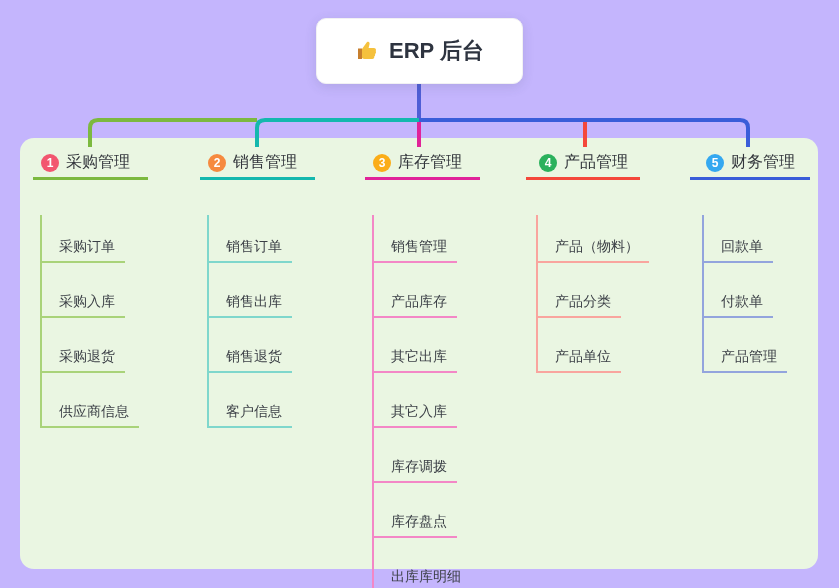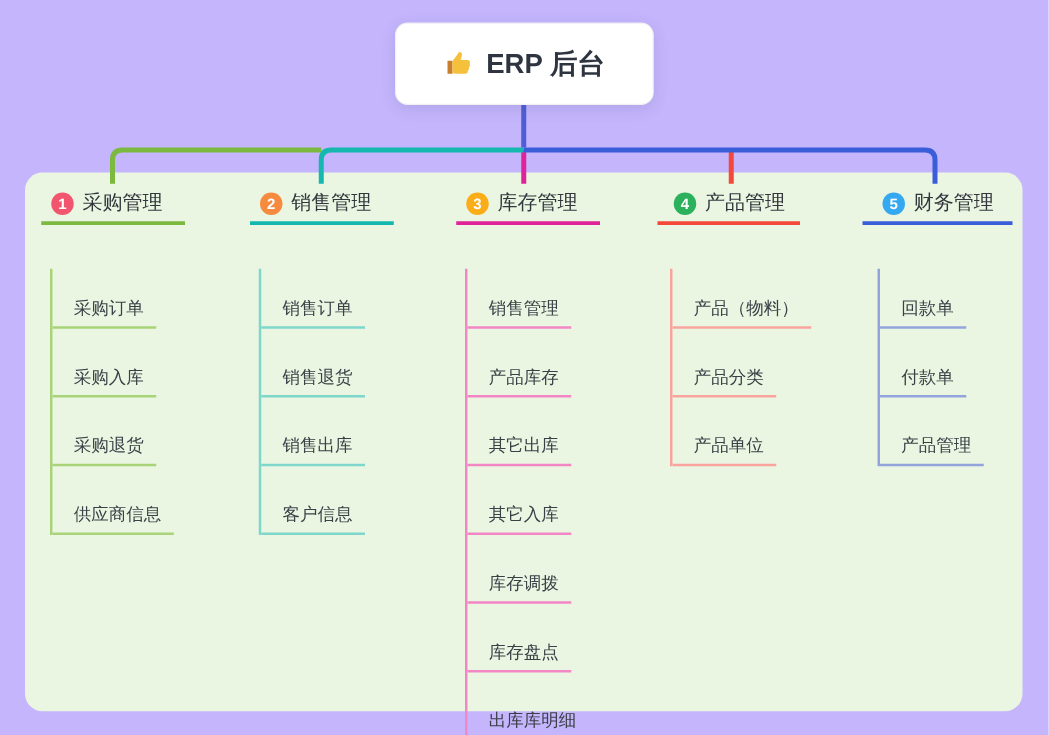--- a/index.html
+++ b/index.html
@@ -99,24 +99,24 @@
   <div class="branch b-1" style="--c: #14b8ae; --cl: #7fd7cc; --badge: #f68a3f;">
     <div class="head">
       <span class="badge">2</span>
       <span class="label">销售管理</span>
     </div>
     <div class="children">
       <div class="child">
           <span>销售订单</span>
         </div>
       <div class="child">
-          <span>销售退货</span>
+          <span>销售出库</span>
         </div>
       <div class="child">
-          <span>销售出库</span>
+          <span>销售退货</span>
         </div>
       <div class="child">
           <span>客户信息</span>
         </div>
     </div>
   </div>
 
   <div class="branch b-2" style="--c: #e02399; --cl: #f387c6; --badge: #fbad18;">
     <div class="head">
       <span class="badge">3</span>

